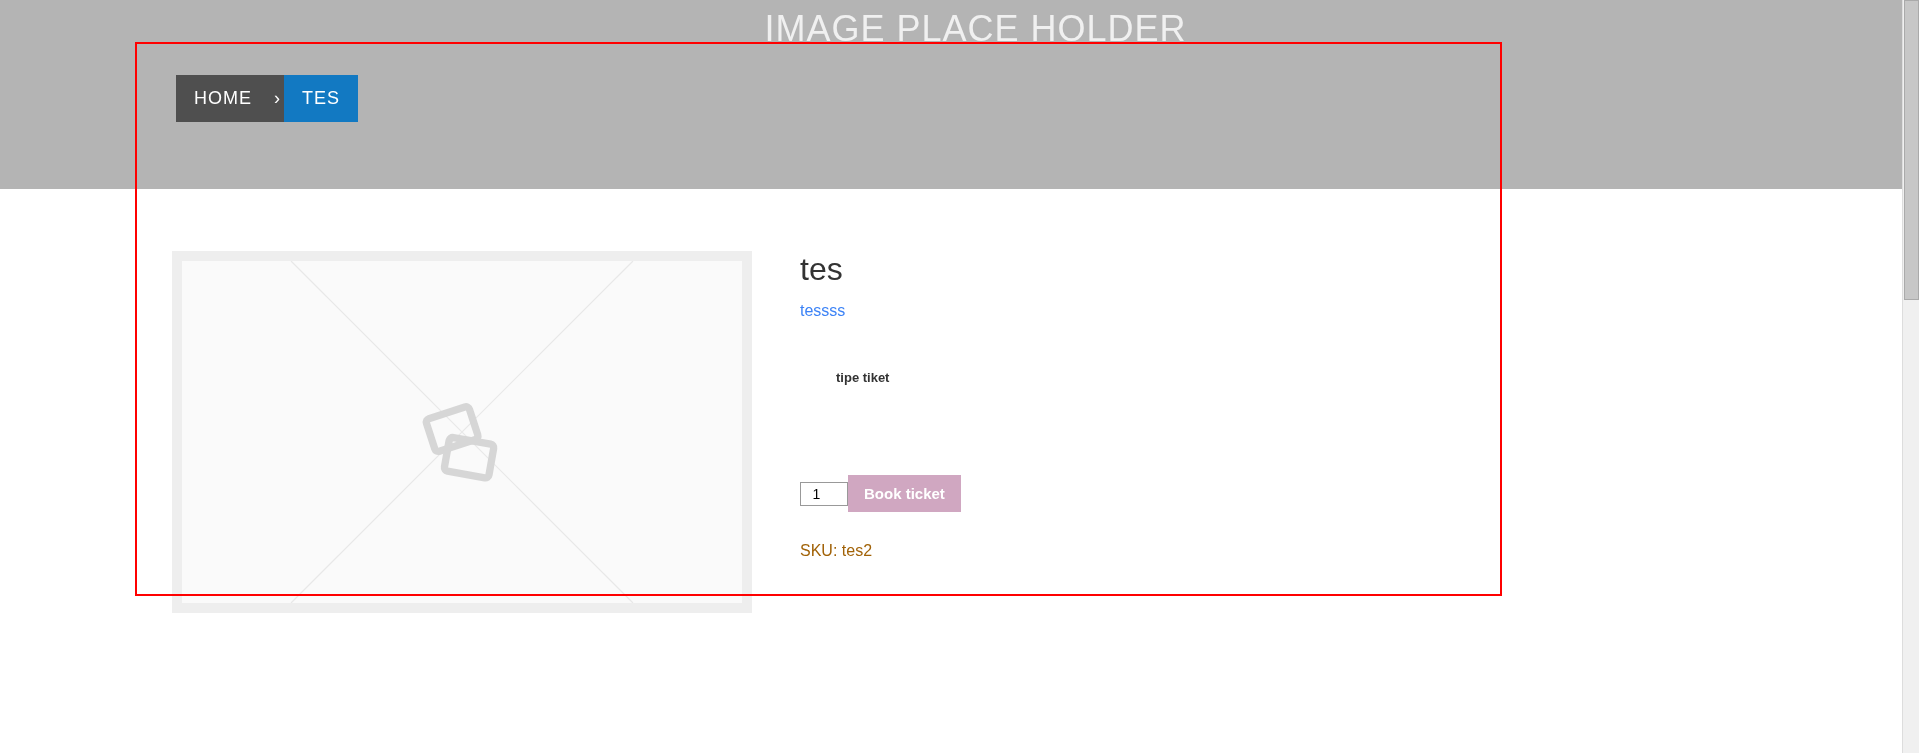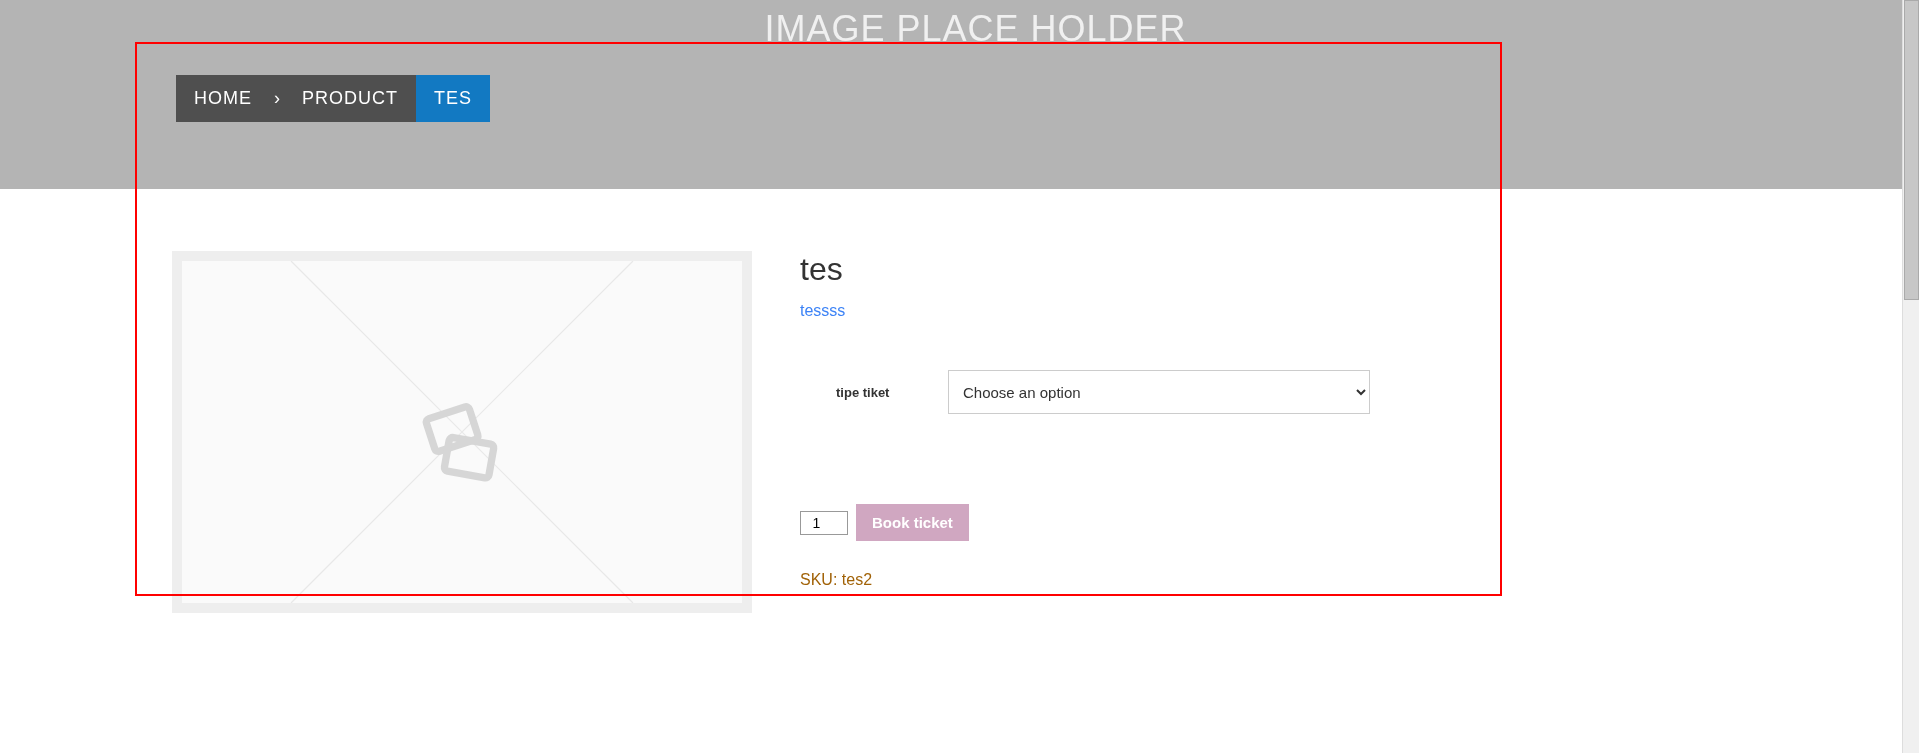--- a/index.html
+++ b/index.html
@@ -129,21 +129,20 @@
     height: 44px;
     border: 1px solid #ccc;
     background: #fff;
     font-size: 15px;
     padding: 0 10px;
     color: #333;
   }
   .action-row {
     display: flex;
     align-items: center;
-    gap: 8px;
     margin-bottom: 30px;
   }
   .qty-input {
     width: 48px;
     height: 24px;
     border: 1px solid #999;
     text-align: center;
     font-size: 14px;
   }
   .book-btn {
@@ -179,21 +178,20 @@
   }
 </style>
 </head>
 <body>
 
 <div class="hero">
   <div class="hero-title">IMAGE PLACE HOLDER</div>
   <div class="breadcrumb">
     <a class="crumb">HOME</a>
     <span class="crumb-sep">›</span>
-    <a class="crumb">PRODUCT</a>
     <span class="crumb-active">TES</span>
   </div>
 </div>
 
 <div class="content-area">
   <div class="image-col">
     <div class="image-placeholder">
       <svg viewBox="0 0 560 560">
         <line x1="0" y1="0" x2="560" y2="560" stroke="#e8e8e8" stroke-width="2"></line>
         <line x1="560" y1="0" x2="0" y2="560" stroke="#e8e8e8" stroke-width="2"></line>
@@ -206,23 +204,20 @@
       </svg>
     </div>
   </div>
 
   <div class="detail-col">
     <h1 class="prod-title">tes</h1>
     <div class="prod-desc">tessss</div>
 
     <div class="option-row">
       <label class="option-label">tipe tiket</label>
-      <select class="option-select">
-        <option>Choose an option</option>
-      </select>
     </div>
 
     <div class="action-row">
       <input type="number" class="qty-input" value="1" style="">
       <button class="book-btn">Book ticket</button>
     </div>
 
     <div class="sku-line">SKU: tes2</div>
   </div>
 </div>

